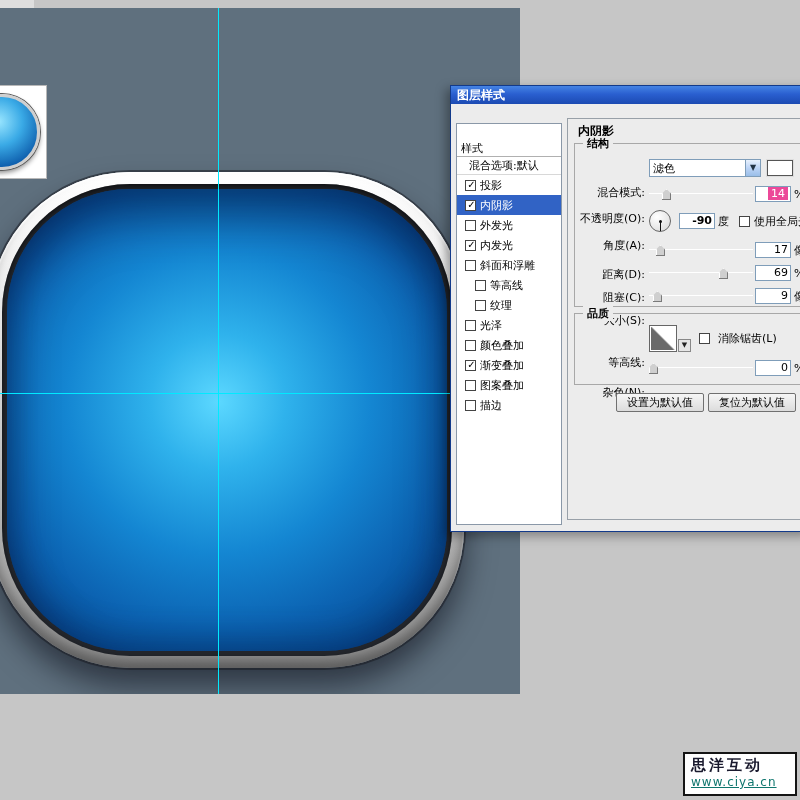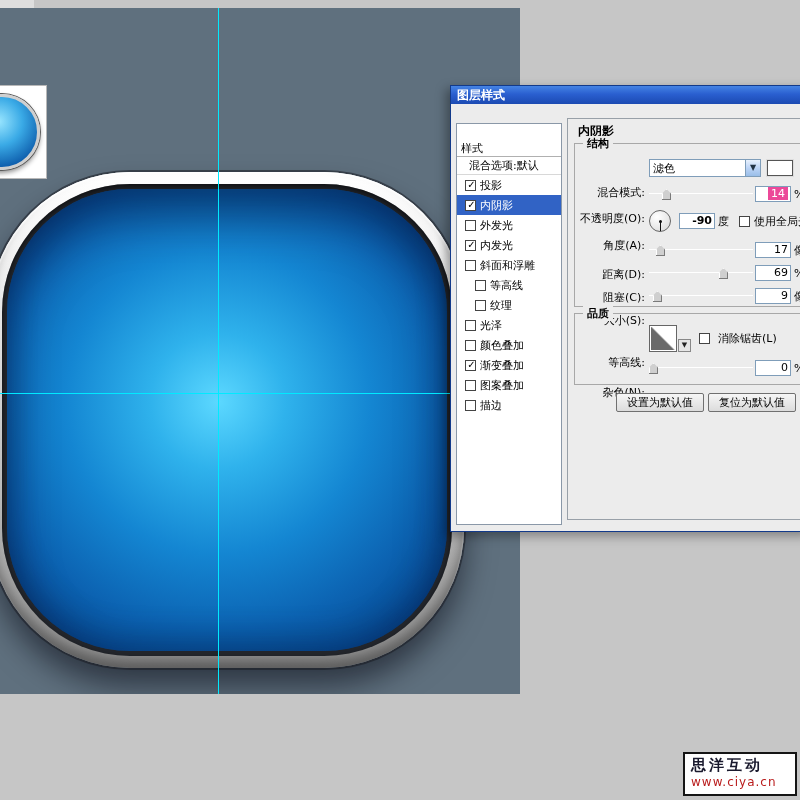--- a/index.html
+++ b/index.html
@@ -150,21 +150,21 @@
   }
   .btn-make  { left:48px;  top:274px; }
   .btn-reset { left:140px; top:274px; }
 
   
   .watermark {
     position:absolute; left:683px; top:752px; width:114px; height:44px;
     background:#fff; border:2px solid #151515; padding:2px 0 0 6px;
   }
   .wm-title { font-size:15px; font-weight:bold; color:#1a1a2e; letter-spacing:3px; }
-  .wm-url   { font-size:12px; color:#b91c1c; letter-spacing:1px; }
+  .wm-url   { font-size:12px; color:#0f766e; letter-spacing:1px;text-decoration:underline; }
 </style>
 </head>
 <body>
 
 <div class="corner-block"></div>
 
 <div class="canvas">
   <div class="big-button">
     <div class="btn-gap"></div>
     <div class="btn-face"></div>

